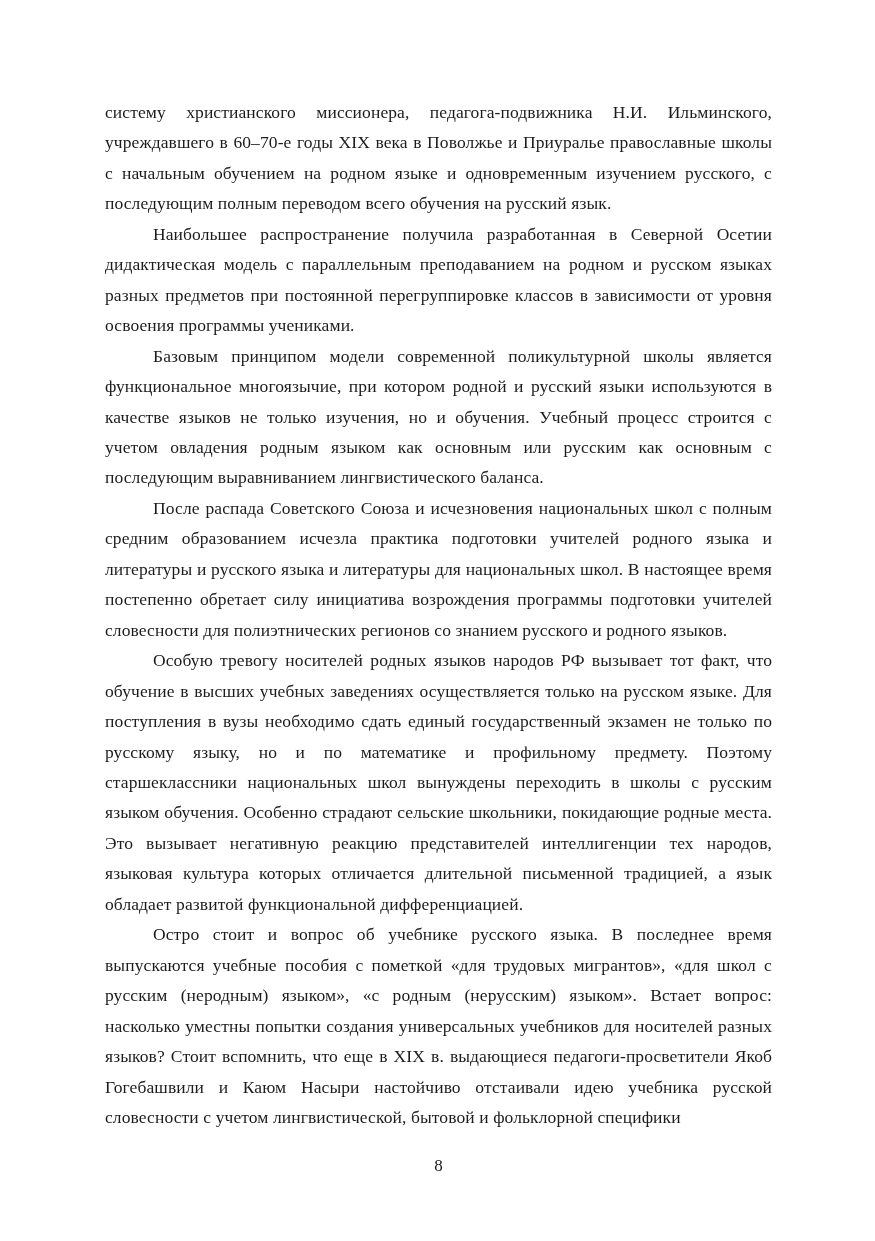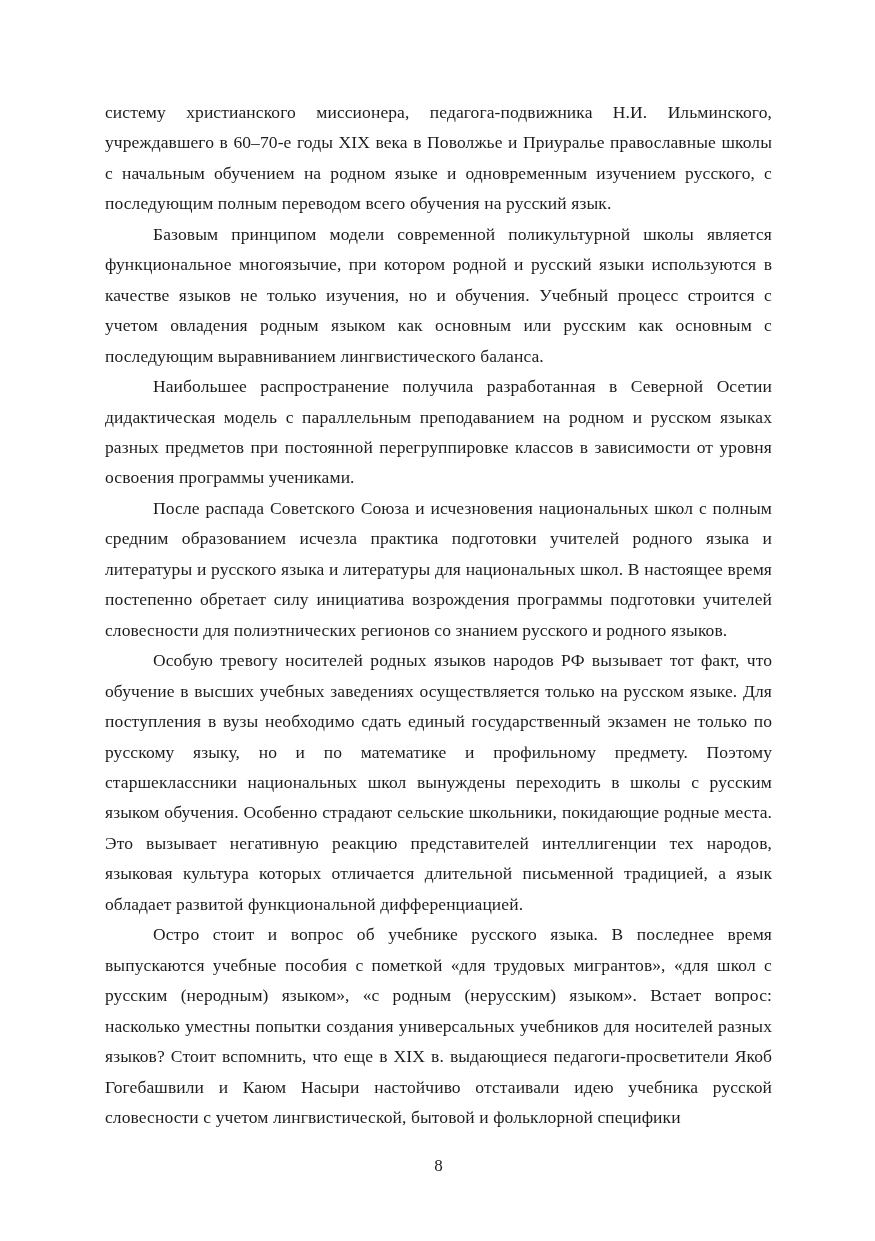--- a/index.html
+++ b/index.html
@@ -44,21 +44,21 @@
     font-size: 17px;
     line-height: 24px;
   }
 </style>
 </head>
 <body>
 
 <div class="page">
   <div class="content">
     <p class="no-indent">систему христианского миссионера, педагога-подвижника Н.И.&nbsp;Ильминского, учреждавшего в 60–70-е годы XIX века в Поволжье и Приуралье православные школы с начальным обучением на&nbsp;родном языке и одновременным изучением русского, с последующим полным переводом всего обучения на русский язык.</p>
+    <p>Наибольшее распространение получила разработанная в&nbsp;Северной Осетии дидактическая модель с параллельным преподаванием на&nbsp;родном и русском языках разных предметов при постоянной перегруппировке классов в зависимости от уровня освоения программы учениками.</p>
     <p>Базовым принципом модели современной поликультурной школы является функциональное многоязычие, при котором родной и русский языки используются в качестве языков не только изучения, но и обучения. Учебный процесс строится с учетом овладения родным языком как основным или русским как основным с последующим выравниванием лингвистического баланса.</p>
-    <p>Наибольшее распространение получила разработанная в&nbsp;Северной Осетии дидактическая модель с параллельным преподаванием на&nbsp;родном и русском языках разных предметов при постоянной перегруппировке классов в зависимости от уровня освоения программы учениками.</p>
     <p>После распада Советского Союза и исчезновения национальных школ с&nbsp;полным средним образованием исчезла практика подготовки учителей родного языка и литературы и русского языка и литературы для национальных школ. В настоящее время постепенно обретает силу инициатива возрождения программы подготовки учителей словесности для полиэтнических регионов со знанием русского и родного языков.</p>
     <p>Особую тревогу носителей родных языков народов РФ вызывает тот факт, что обучение в высших учебных заведениях осуществляется только на&nbsp;русском языке. Для поступления в вузы необходимо сдать единый государственный экзамен не только по русскому языку, но и по математике и профильному предмету. Поэтому старшеклассники национальных школ вынуждены переходить в школы с русским языком обучения. Особенно страдают сельские школьники, покидающие родные места. Это вызывает негативную реакцию представителей интеллигенции тех народов, языковая культура которых отличается длительной письменной традицией, а&nbsp;язык обладает развитой функциональной дифференциацией.</p>
     <p>Остро стоит и вопрос об учебнике русского языка. В последнее время выпускаются учебные пособия с пометкой «для&nbsp;трудовых мигрантов», «для школ с русским (неродным) языком», «с&nbsp;родным (нерусским) языком». Встает вопрос: насколько уместны попытки создания универсальных учебников для носителей разных языков? Стоит вспомнить, что еще в XIX в. выдающиеся педагоги-просветители Якоб Гогебашвили и Каюм Насыри настойчиво отстаивали идею учебника русской словесности с учетом лингвистической, бытовой и фольклорной специфики</p>
   </div>
 
   <div class="page-number">8</div>
 </div>
 
 </body></html>

